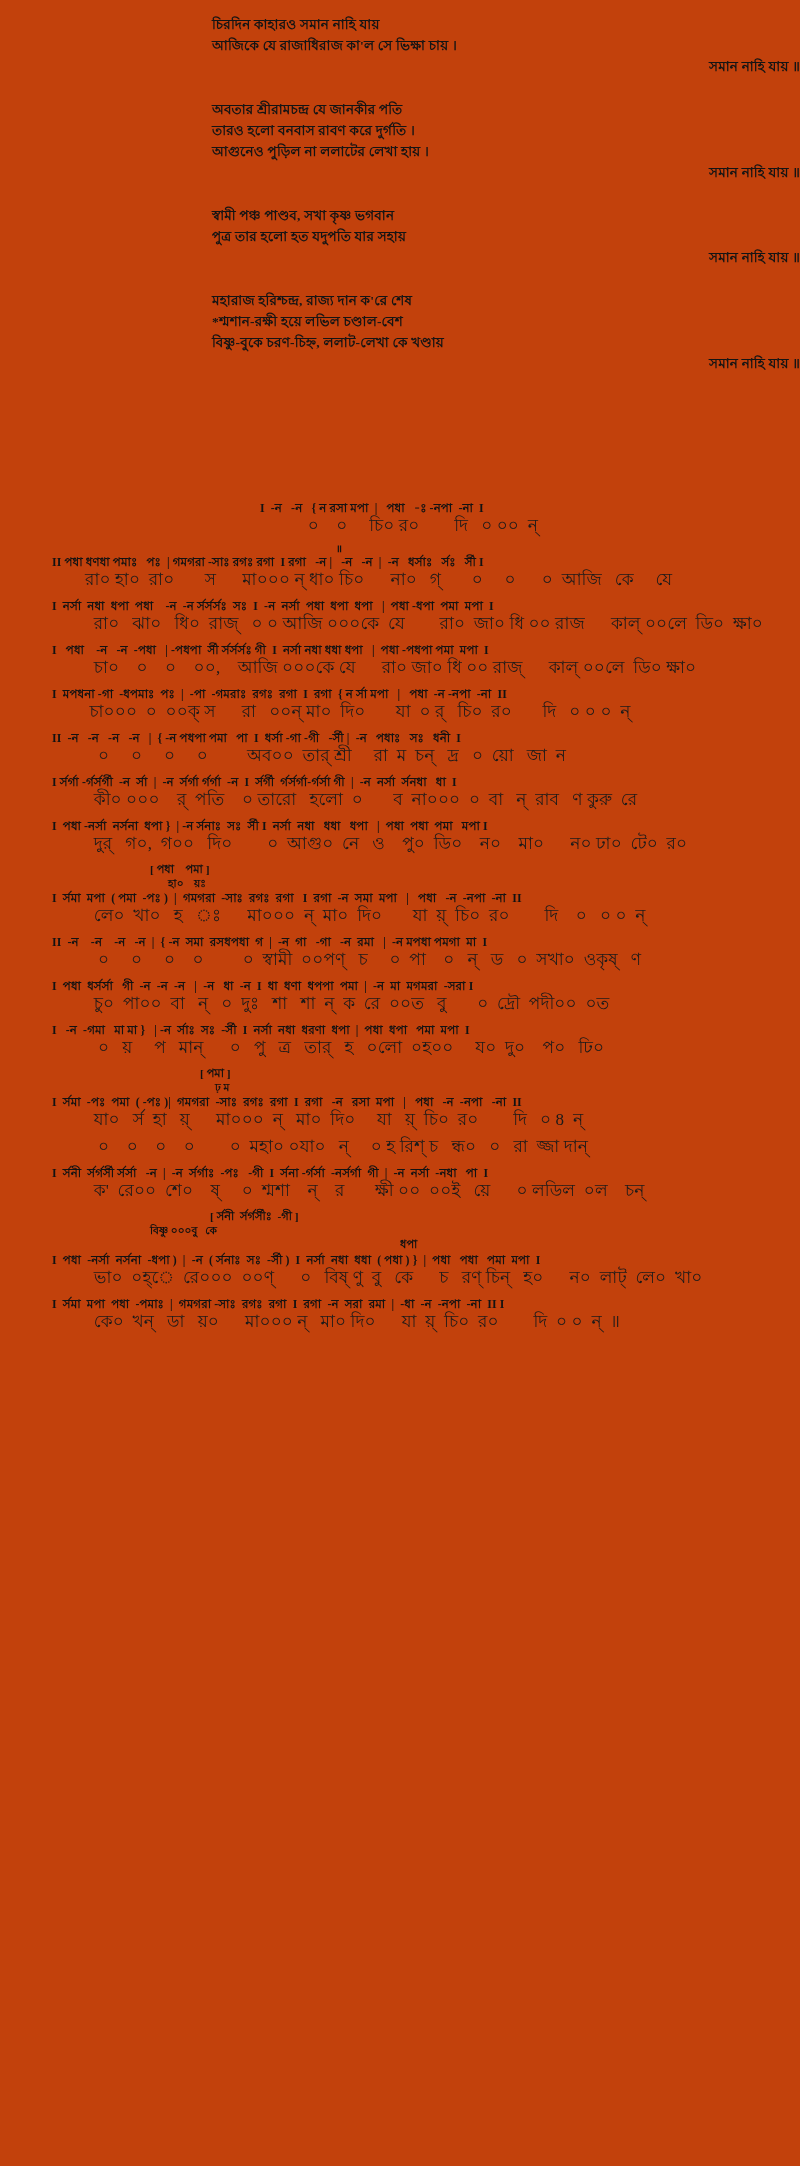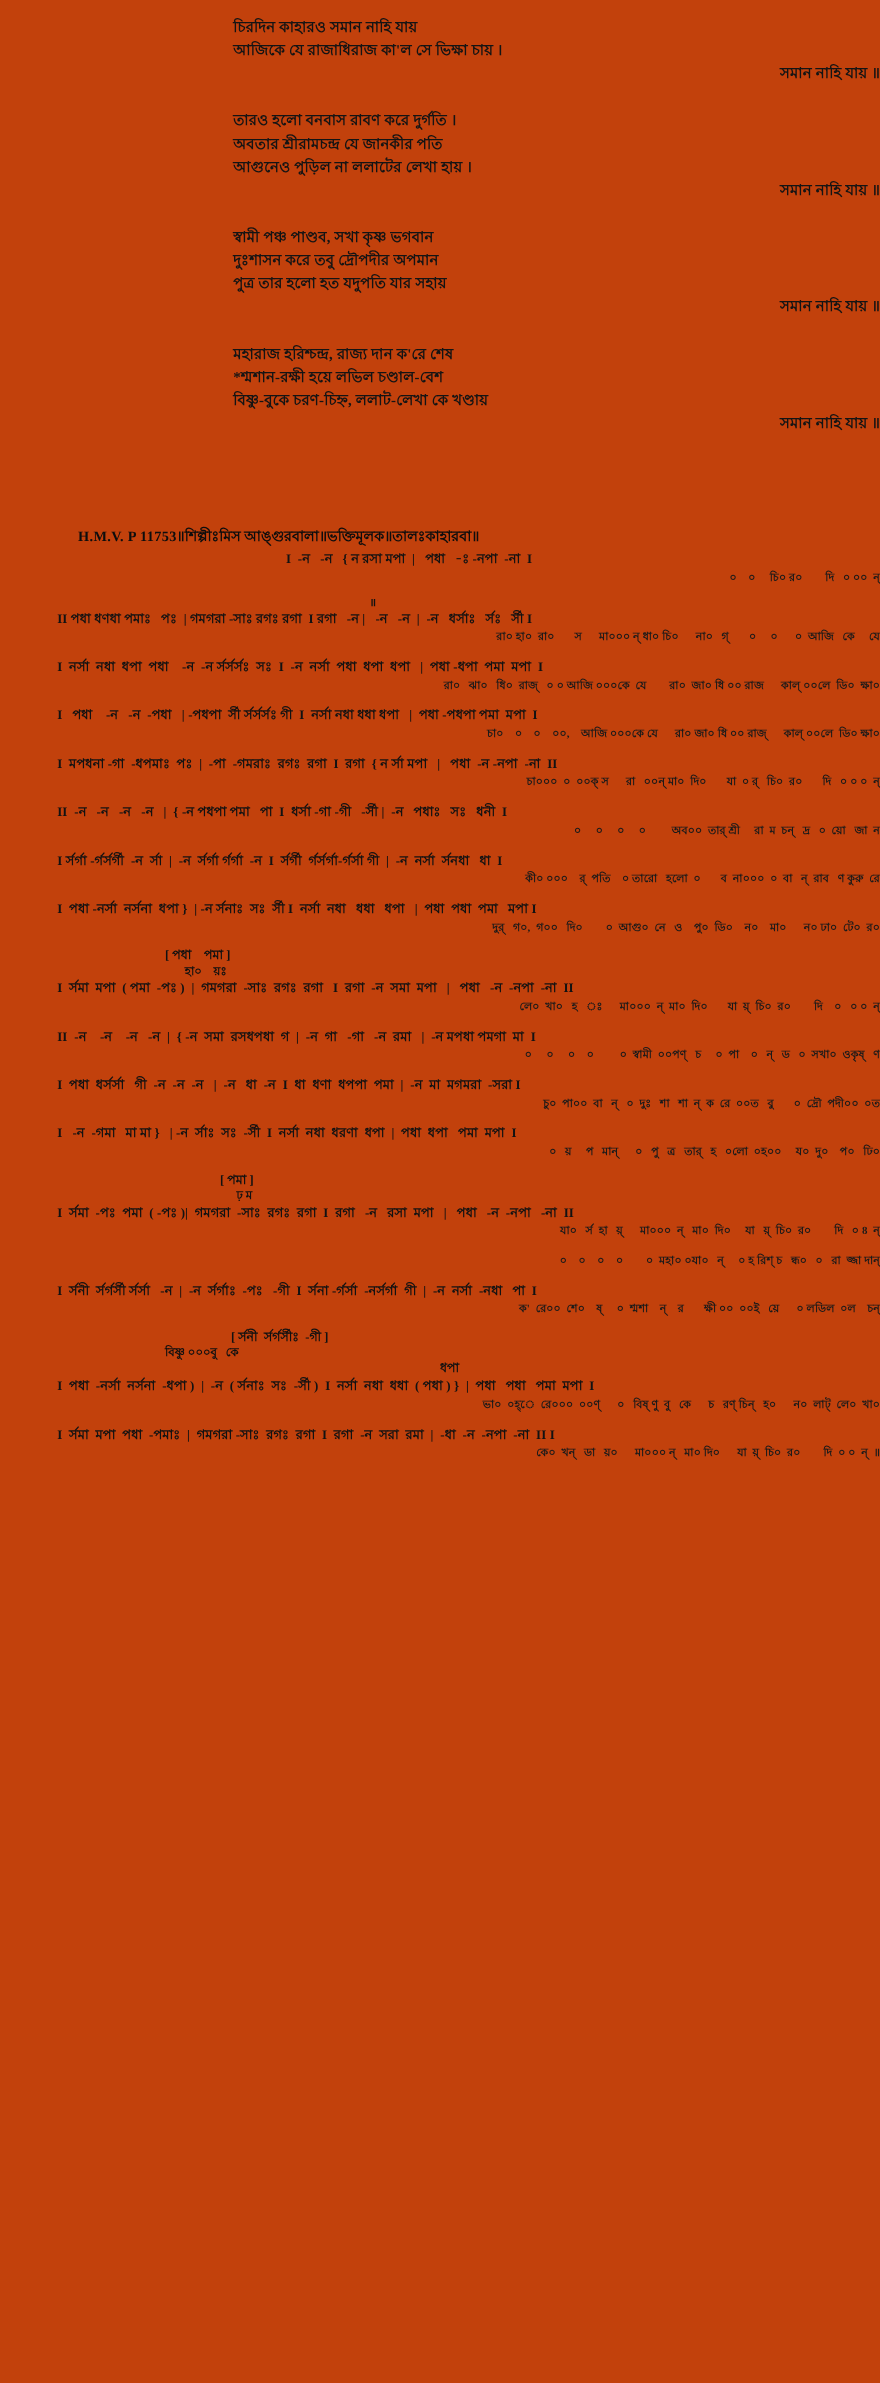--- a/index.html
+++ b/index.html
@@ -89,26 +89,25 @@
     color: #121212;
     font-weight: 600;
     padding-left: 52px;
   }
   .not-row.swara {
     font-size: 11.8px;
     font-weight: 700;
     letter-spacing: 0.1px;
   }
   .not-row.lyric {
-    font-size: 10px;
-    font-weight: 700;
+    font-size: 17px;
+    font-weight: 400;
     letter-spacing: 0.1px;
     padding-left: 72px;
     color: #1a1a1a;
-    text-align: right;
   }
   .not-row.indent-a { padding-left: 260px; }
   .not-row.indent-b { padding-left: 286px; }
   .not-row.tiny-mark {
     padding-left: 336px;
     font-size: 10px;
     line-height: 10px;
   }
   .section-label {
     white-space: pre;
@@ -138,45 +137,41 @@
 
   <div class="lyrics">
 
     <div class="stanza">
       <div class="lyric-line">চিরদিন কাহারও সমান নাহি যায়</div>
       <div class="lyric-line">আজিকে যে রাজাধিরাজ কা'ল সে ভিক্ষা চায় ।</div>
       <div class="lyric-line refrain">সমান নাহি যায় ॥</div>
     </div>
 
     <div class="stanza">
+      <div class="lyric-line">অবতার শ্রীরামচন্দ্র যে জানকীর পতি</div>
       <div class="lyric-line">তারও হলো বনবাস রাবণ করে দুর্গতি ।</div>
-      <div class="lyric-line">অবতার শ্রীরামচন্দ্র যে জানকীর পতি</div>
       <div class="lyric-line">আগুনেও পুড়িল না ললাটের লেখা হায় ।</div>
       <div class="lyric-line refrain">সমান নাহি যায় ॥</div>
     </div>
 
     <div class="stanza">
       <div class="lyric-line">স্বামী পঞ্চ পাণ্ডব, সখা কৃষ্ণ ভগবান</div>
-      <div class="lyric-line">দুঃশাসন করে তবু দ্রৌপদীর অপমান</div>
       <div class="lyric-line">পুত্র তার হলো হত যদুপতি যার সহায়</div>
       <div class="lyric-line refrain">সমান নাহি যায় ॥</div>
     </div>
 
     <div class="stanza">
       <div class="lyric-line">মহারাজ হরিশ্চন্দ্র, রাজ্য দান ক'রে শেষ</div>
       <div class="lyric-line">*শ্মশান-রক্ষী হয়ে লভিল চণ্ডাল-বেশ</div>
       <div class="lyric-line">বিষ্ণু-বুকে চরণ-চিহ্ন, ললাট-লেখা কে খণ্ডায়</div>
       <div class="lyric-line refrain">সমান নাহি যায় ॥</div>
     </div>
 
   </div>
 
-  <div class="record-line">
-    <span class="hmv">H.M.V. P 11753</span><span class="bn">॥</span><span class="bn">শিল্পী</span><span class="bn">ঃ</span><span class="bn">মিস আঙ্গুরবালা</span><span class="bn">॥</span><span class="bn">ভক্তিমূলক</span><span class="bn">॥</span><span class="bn">তাল</span><span class="bn">ঃ</span><span class="bn">কাহারবা</span><span class="bn">॥</span>
-  </div>
 
   <div class="notation">
 
     <div class="not-block">
       <div class="not-row swara indent-a">I  -ন   -ন   { ন রসা মপা  |   পধা   -ঃ -নপা  -না  I</div>
       <div class="not-row lyric indent-b">     ০    ০     চি০ র০        দি   ০ ০০  ন্</div>
     </div>
 
     <div class="not-block">
       <div class="not-row tiny-mark">॥</div>

